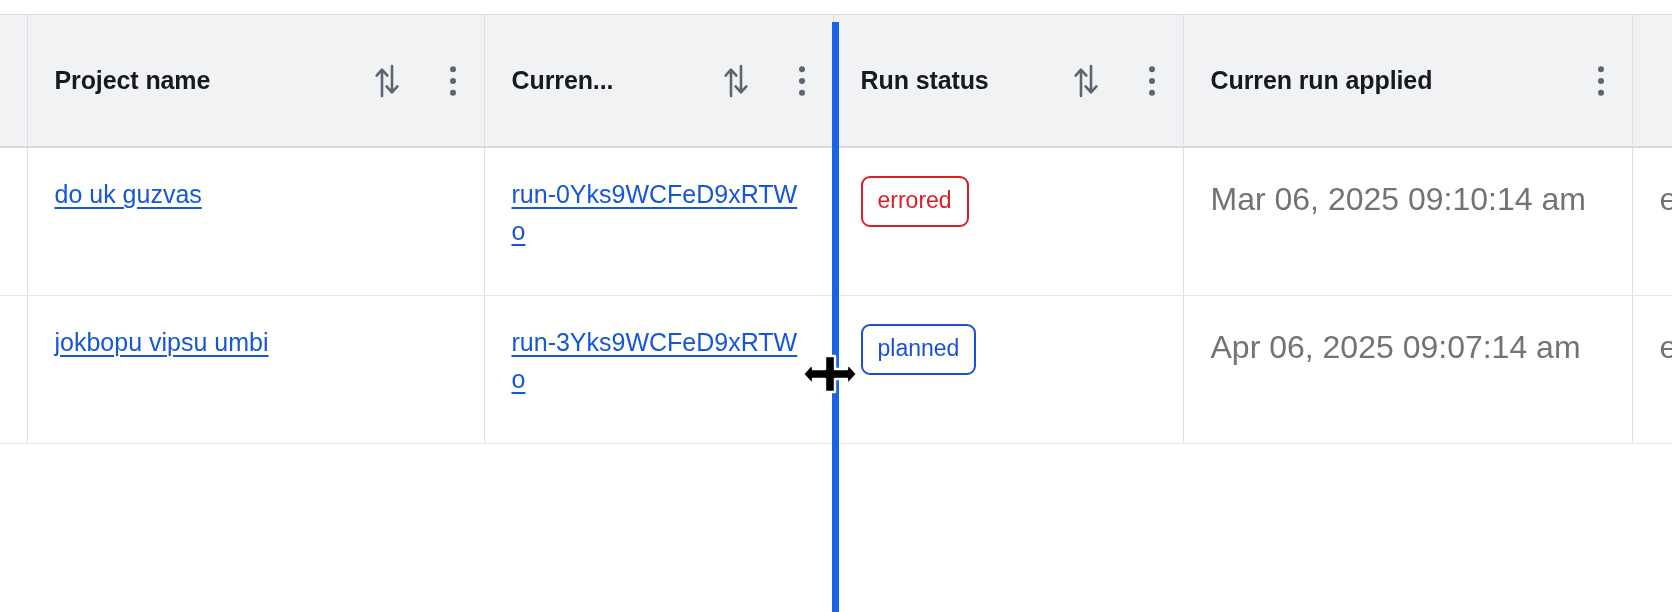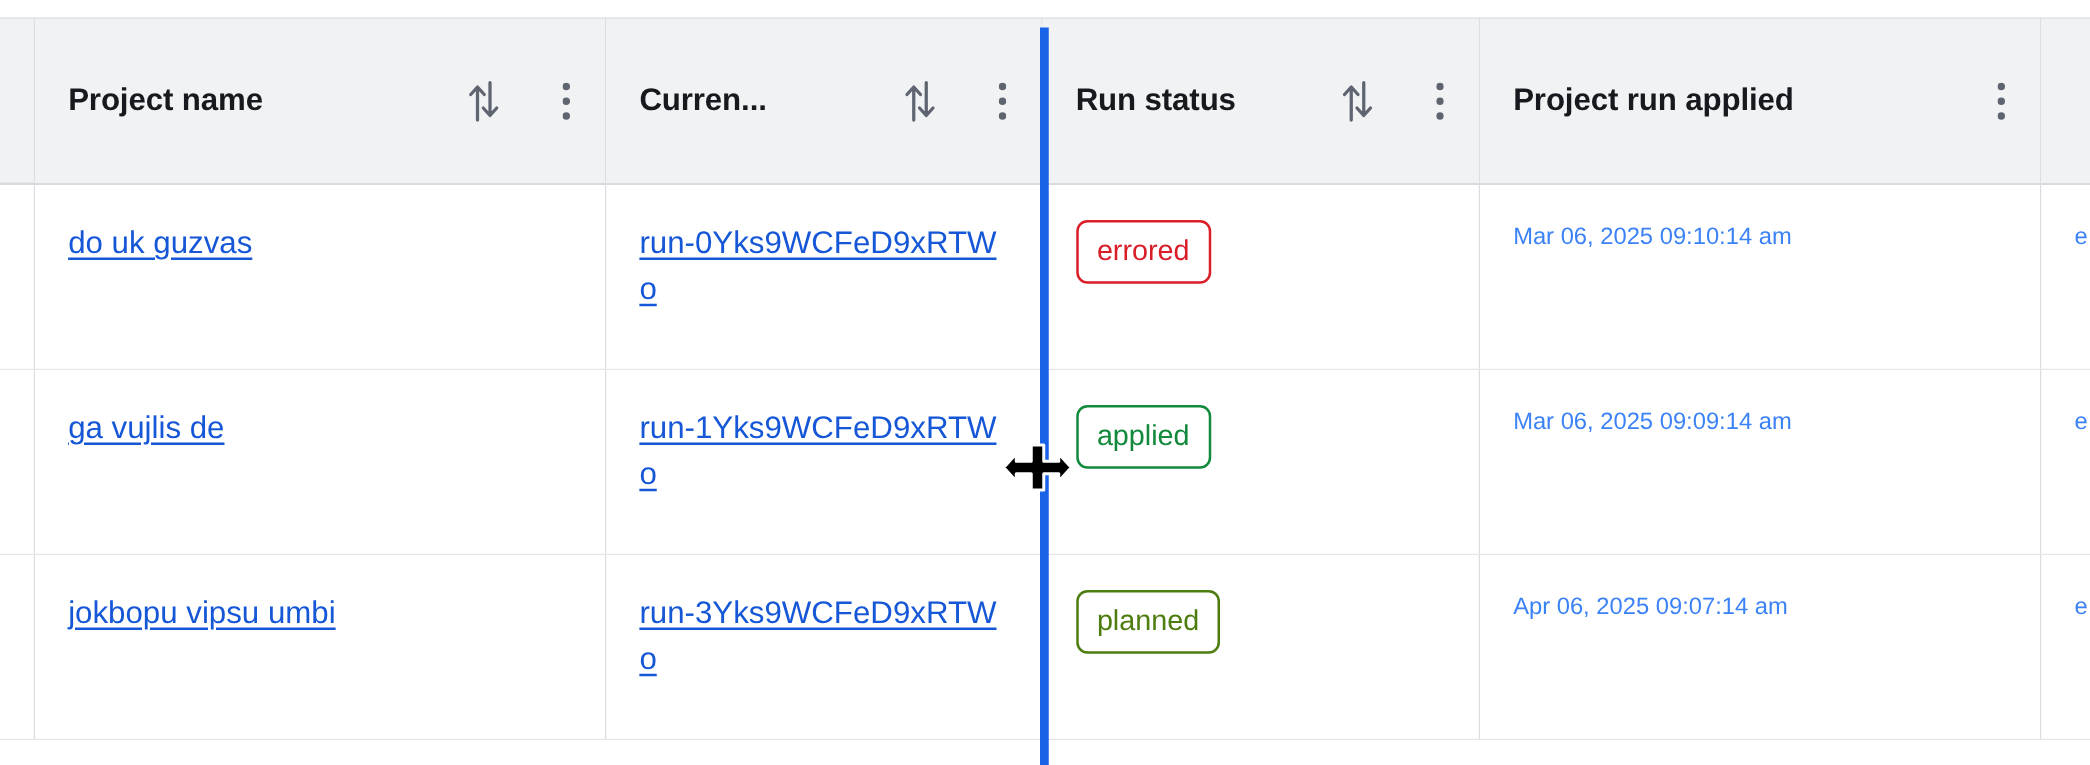--- a/index.html
+++ b/index.html
@@ -81,39 +81,39 @@
     color: #1557d6;
     text-decoration: underline;
     text-underline-offset: 4px;
     text-decoration-thickness: 2px;
     line-height: 1.48;
     cursor: pointer;
     display: inline;
     word-break: break-all;
   }
   .cell-text {
-    font-size: 19px;
-    color: #3b82f6;
+    font-size: 32px;
+    color: #737373;
     line-height: 1.45;
     white-space: nowrap;
   }
 
   
   .badge {
     display: inline-block;
     font-size: 23px;
     line-height: 1;
     padding: 11px 15px 13px;
     border-radius: 9px;
     border: 2px solid currentColor;
     white-space: nowrap;
   }
   .badge-errored { color: #d91e2a; text-align: center; }
   .badge-applied { color: #128a3c; }
-  .badge-planned { color: #4d7c0f; }
+  .badge-planned { color: #1d4ed8; }
 
   
   .gutter-head, .gutter-cell {
     background: #f1f2f4;
     border-top: 1px solid #d7dade;
     border-bottom: 2px solid #d7dade;
     border-right: 1px solid #dcdee2;
   }
   .gutter-cell {
     background: #ffffff;
@@ -216,21 +216,21 @@
                 <circle cx="3" cy="3.2" r="3" fill="#5f6471"></circle>
                 <circle cx="3" cy="15" r="3" fill="#5f6471"></circle>
                 <circle cx="3" cy="26.8" r="3" fill="#5f6471"></circle>
               </svg>
             </span>
           </div>
         </th>
 
         <th class="th">
           <div class="th-inner">
-            <span class="th-label">Project run applied</span>
+            <span class="th-label">Curren run applied</span>
             <span class="th-spacer"></span>
             <span class="icon-btn kebab">
               <svg class="kebab-ico" viewBox="0 0 6 30" aria-hidden="true">
                 <circle cx="3" cy="3.2" r="3" fill="#5f6471"></circle>
                 <circle cx="3" cy="15" r="3" fill="#5f6471"></circle>
                 <circle cx="3" cy="26.8" r="3" fill="#5f6471"></circle>
               </svg>
             </span>
           </div>
         </th>
@@ -257,38 +257,20 @@
           <span class="badge badge-errored">errored</span>
         </td>
         <td class="td">
           <span class="cell-text">Mar 06, 2025 09:10:14 am</span>
         </td>
         <td class="td">
           <span class="cell-text">e</span>
         </td>
       </tr>
 
-      <tr>
-        <td class="td narrow gutter-cell"></td>
-        <td class="td">
-          <a class="cell-link">ga vujlis de</a>
-        </td>
-        <td class="td">
-          <a class="cell-link">run-1Yks9WCFeD9xRTWo</a>
-        </td>
-        <td class="td">
-          <span class="badge badge-applied">applied</span>
-        </td>
-        <td class="td">
-          <span class="cell-text">Mar 06, 2025 09:09:14 am</span>
-        </td>
-        <td class="td">
-          <span class="cell-text">e</span>
-        </td>
-      </tr>
 
 
       <tr>
         <td class="td narrow gutter-cell"></td>
         <td class="td">
           <a class="cell-link">jokbopu vipsu umbi</a>
         </td>
         <td class="td">
           <a class="cell-link">run-3Yks9WCFeD9xRTWo</a>
         </td>

